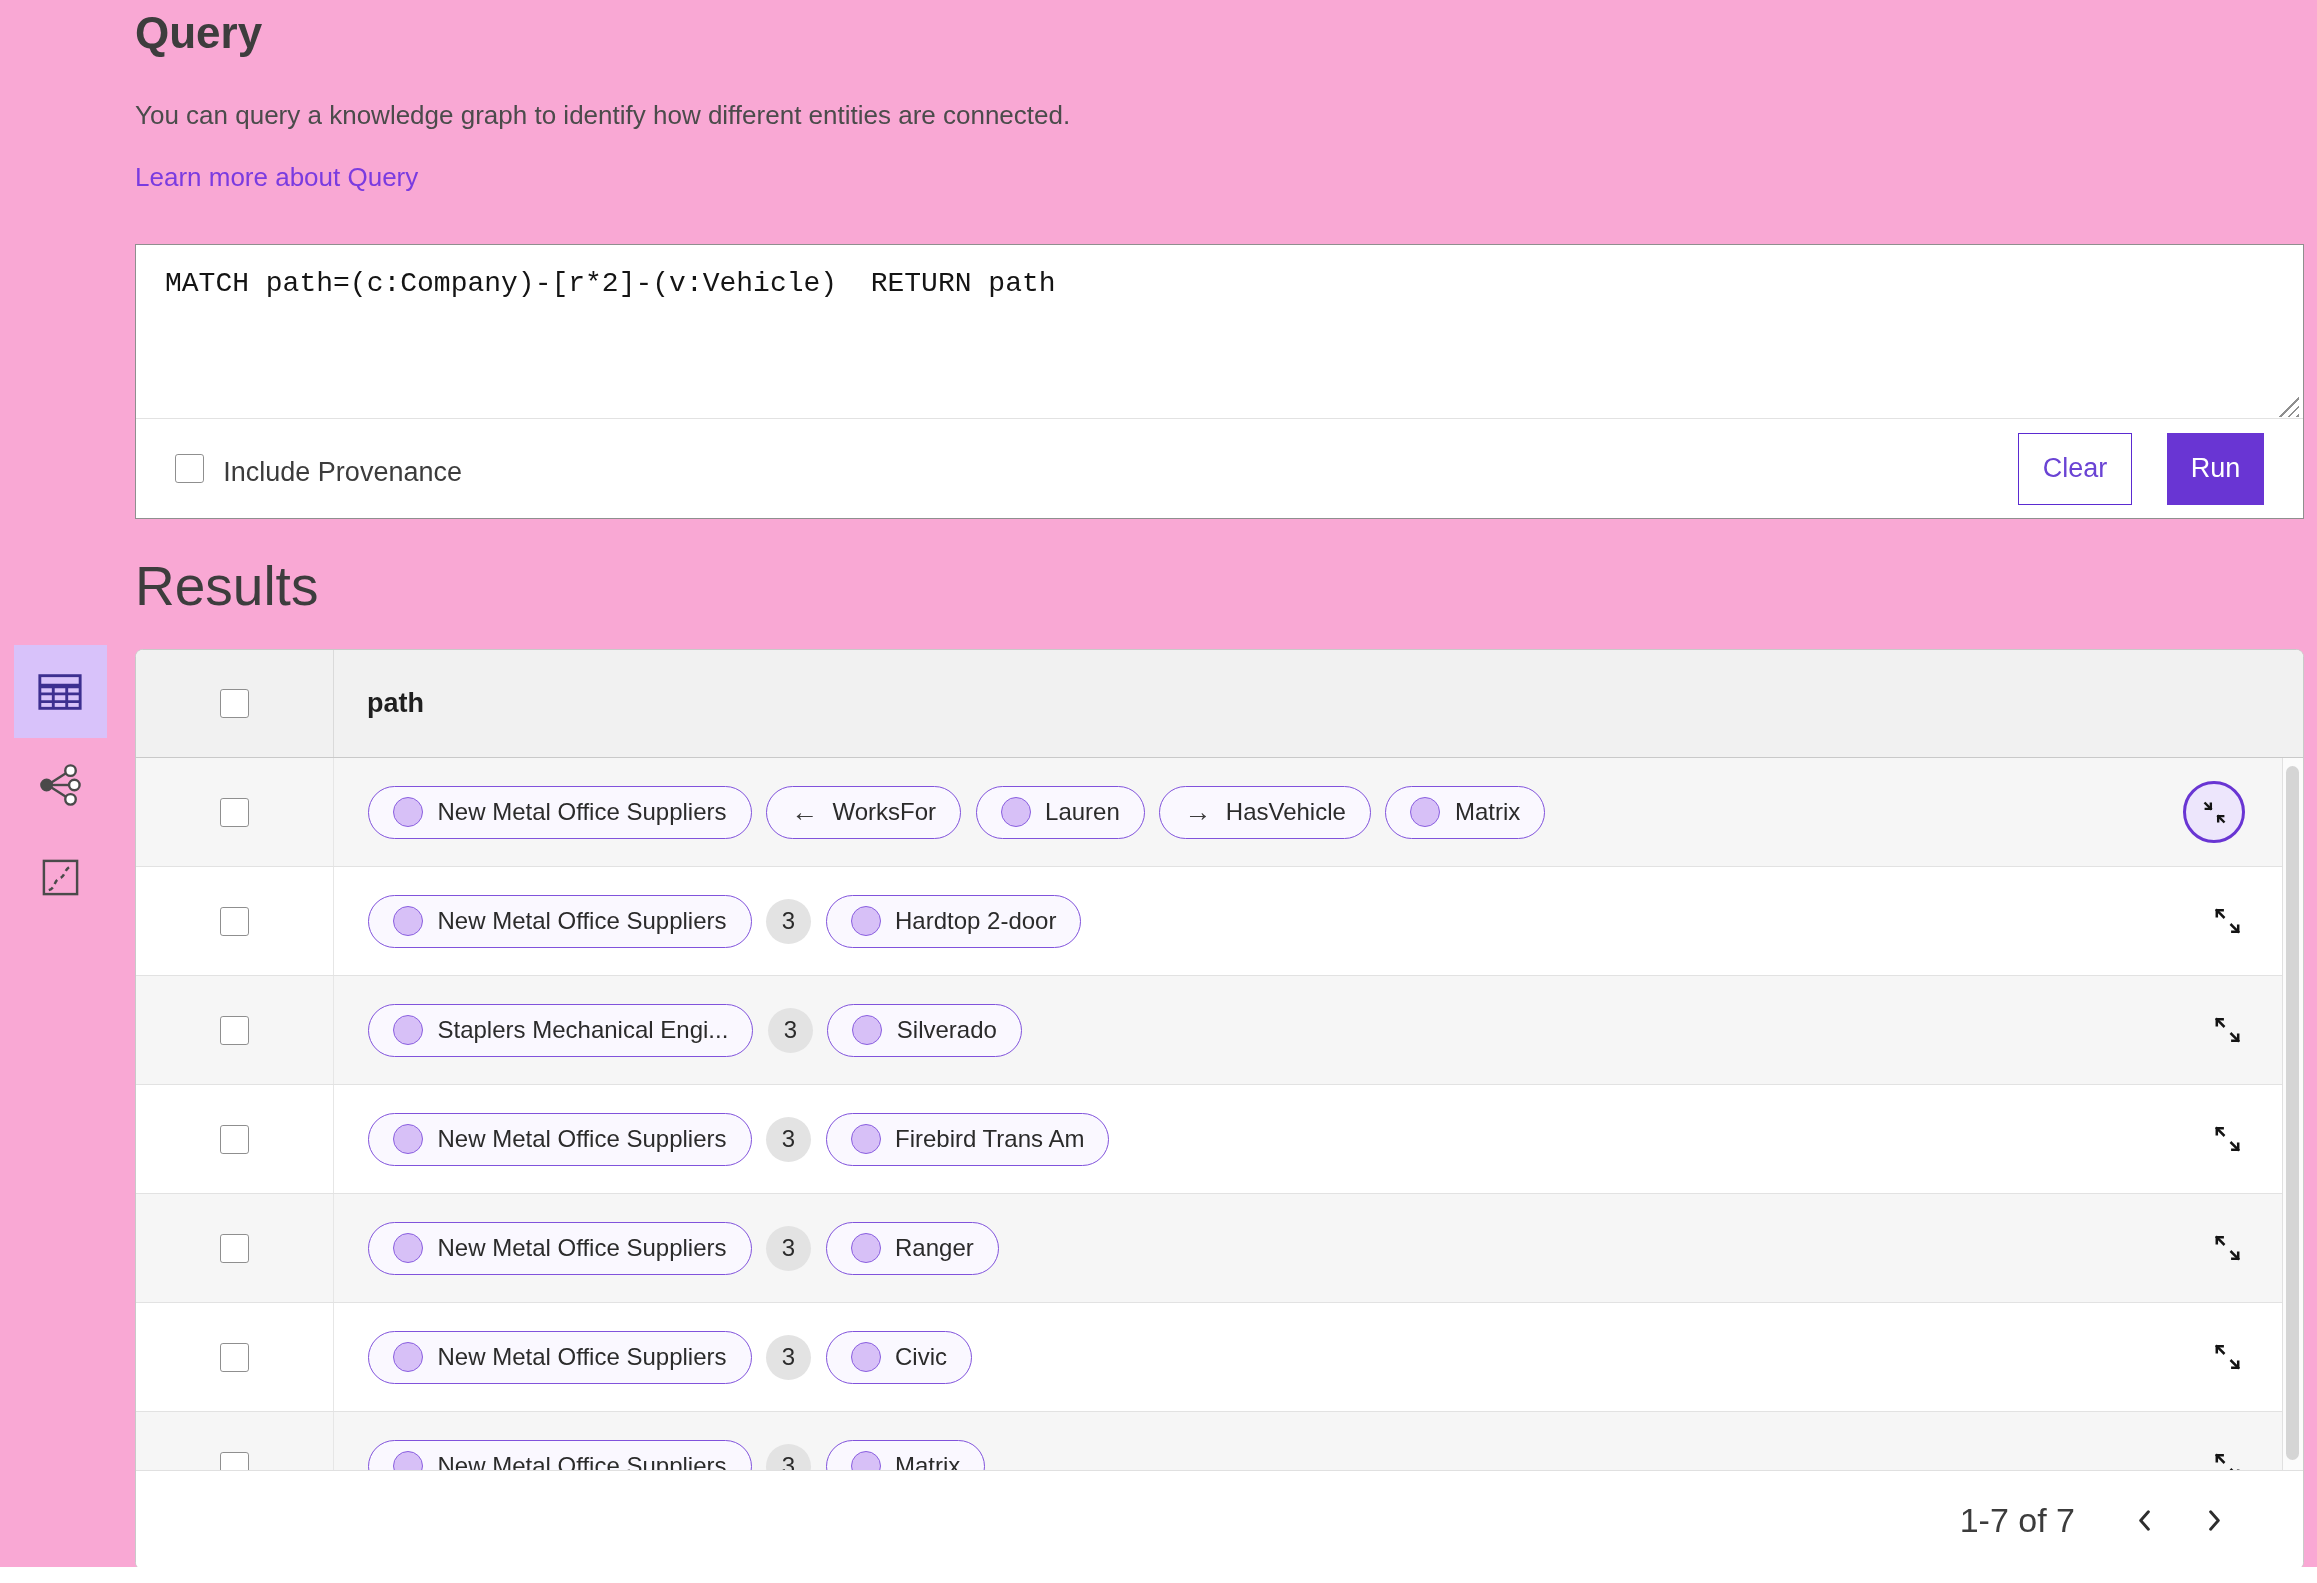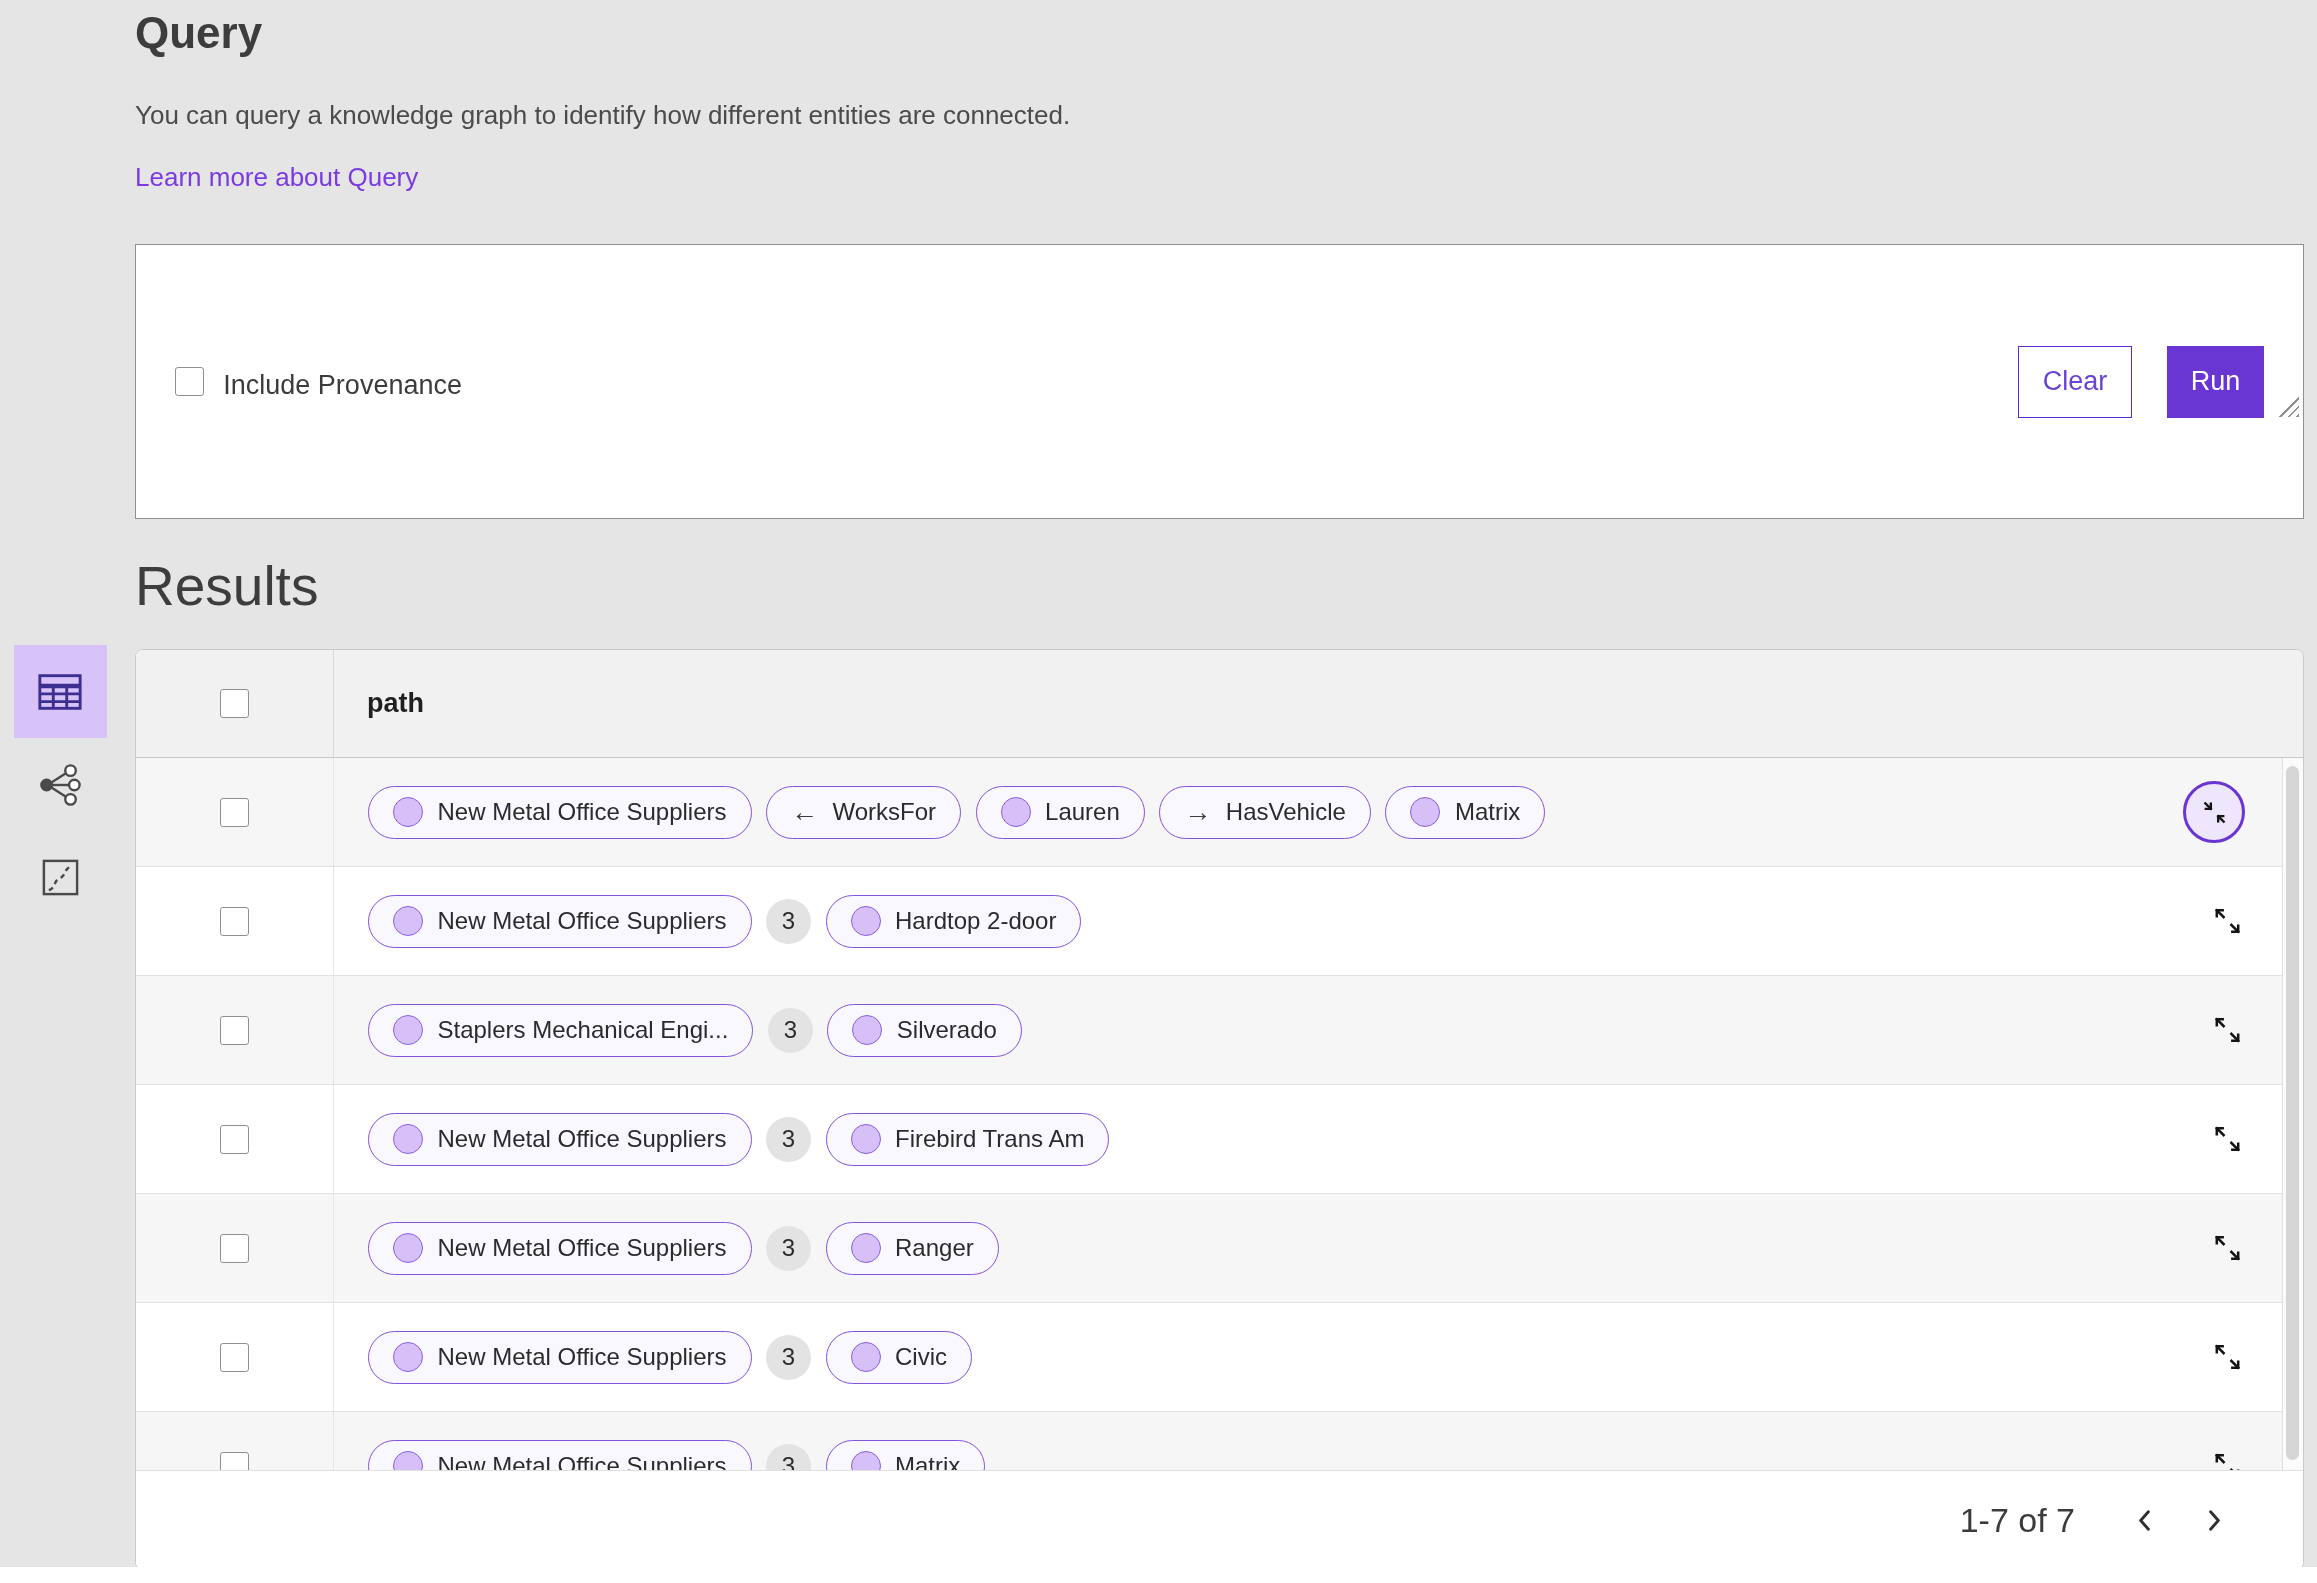--- a/index.html
+++ b/index.html
@@ -1,18 +1,18 @@
 <!DOCTYPE html>
 <html><head>
 <meta charset="utf-8">
 <style>
   * { box-sizing: border-box; }
   html,body { margin:0; padding:0; background:#ffffff; }
   body { font-family:"Liberation Sans", sans-serif; color:#3c3c3c; }
-  .canvas { position:relative; width:2317px; height:1567px; background:#e5e5e5; overflow:hidden; }
+  .canvas { position:relative; width:2317px; height:1567px; background:#f9a8d4; overflow:hidden; }
 
   
   .page-title { position:absolute; left:135px; top:7.7px; font-size:44px; font-weight:bold; color:#3d3d3d; }
   .description { position:absolute; left:135px; top:100px; font-size:26px; color:#4b4b4b; }
   .learn-more { position:absolute; left:135px; top:162px; font-size:26px; color:#7a3be0; cursor:pointer; }
 
   .show-query-toggle { position:absolute; left:2039px; top:108px; width:255px; height:66px;
     border:1.9px solid #6935d3; border-radius:35px; display:flex; align-items:center;
     padding:0 17.4px 0 12.6px; background:#fff; cursor:pointer; }
   .switch { width:64px; height:35px; background:#6935d3; border-radius:17.4px; position:relative; flex:none; }
@@ -86,20 +86,21 @@
 <body>
 
 <div class="canvas">
 
   <div class="page-title">Query</div>
   <div class="description">You can query a knowledge graph to identify how different entities are connected.</div>
   <a class="learn-more">Learn more about Query</a>
 
 
   <div class="query-panel">
+    <div class="query-editor">MATCH path=(c:Company)-[r*2]-(v:Vehicle)  RETURN path</div>
     <div class="resize-handle" style="position:absolute; top:151px; right:3.9px;"></div>
     <div class="query-footer">
       <div class="checkbox"></div>
       <div class="include-label">Include Provenance</div>
       <div class="footer-buttons">
         <button class="btn-clear">Clear</button>
         <button class="btn-run">Run</button>
       </div>
     </div>
   </div>

